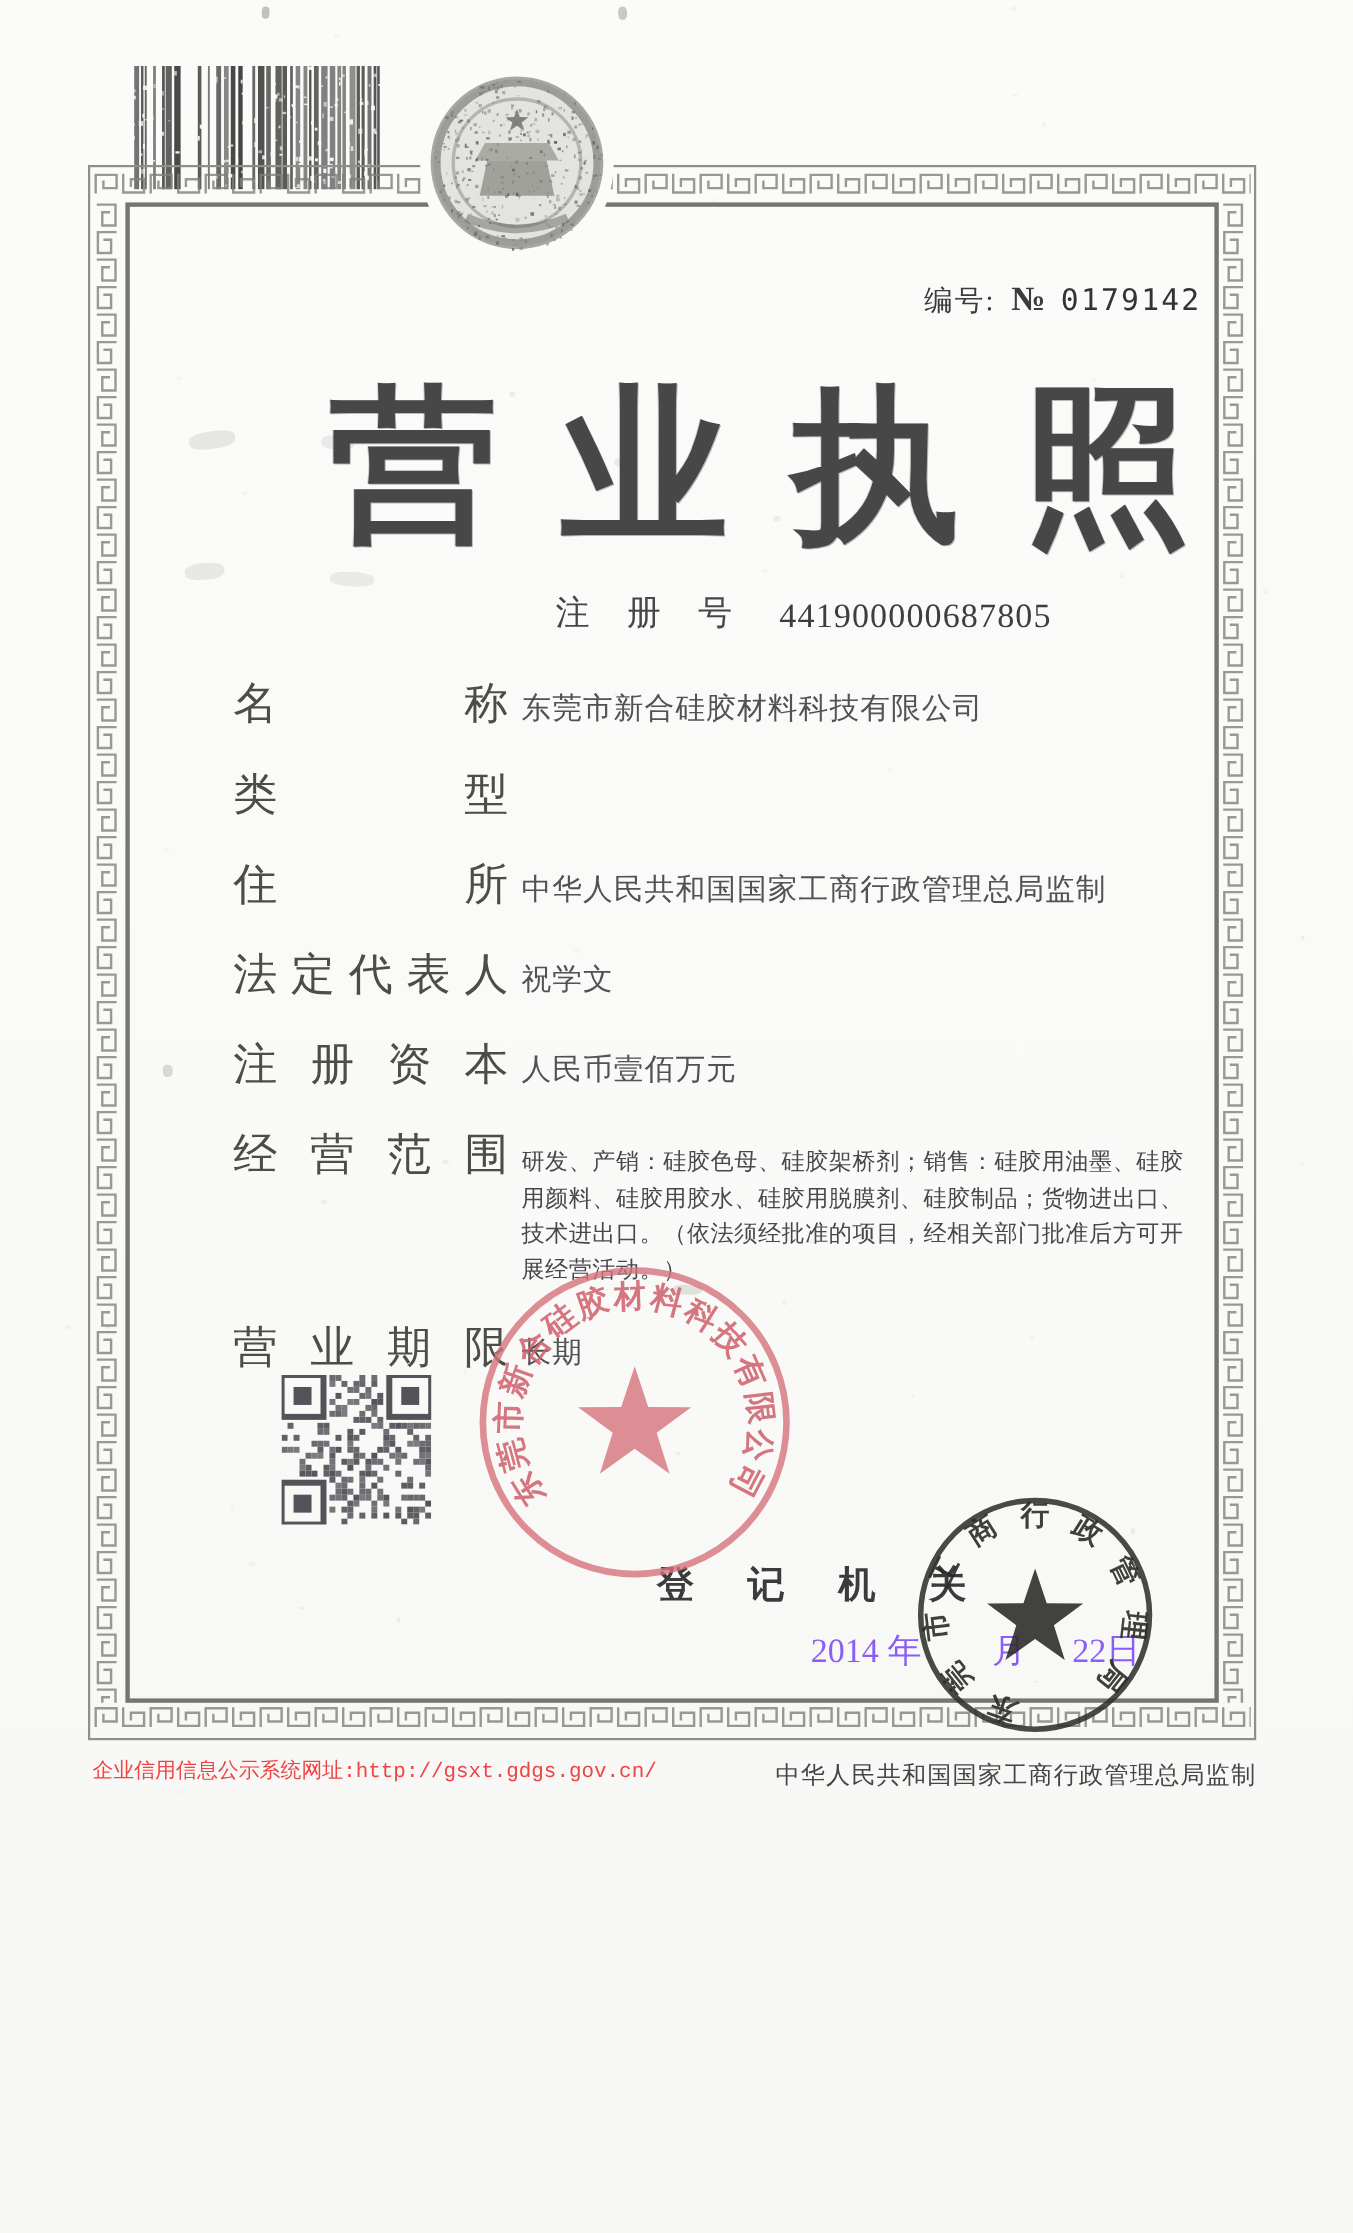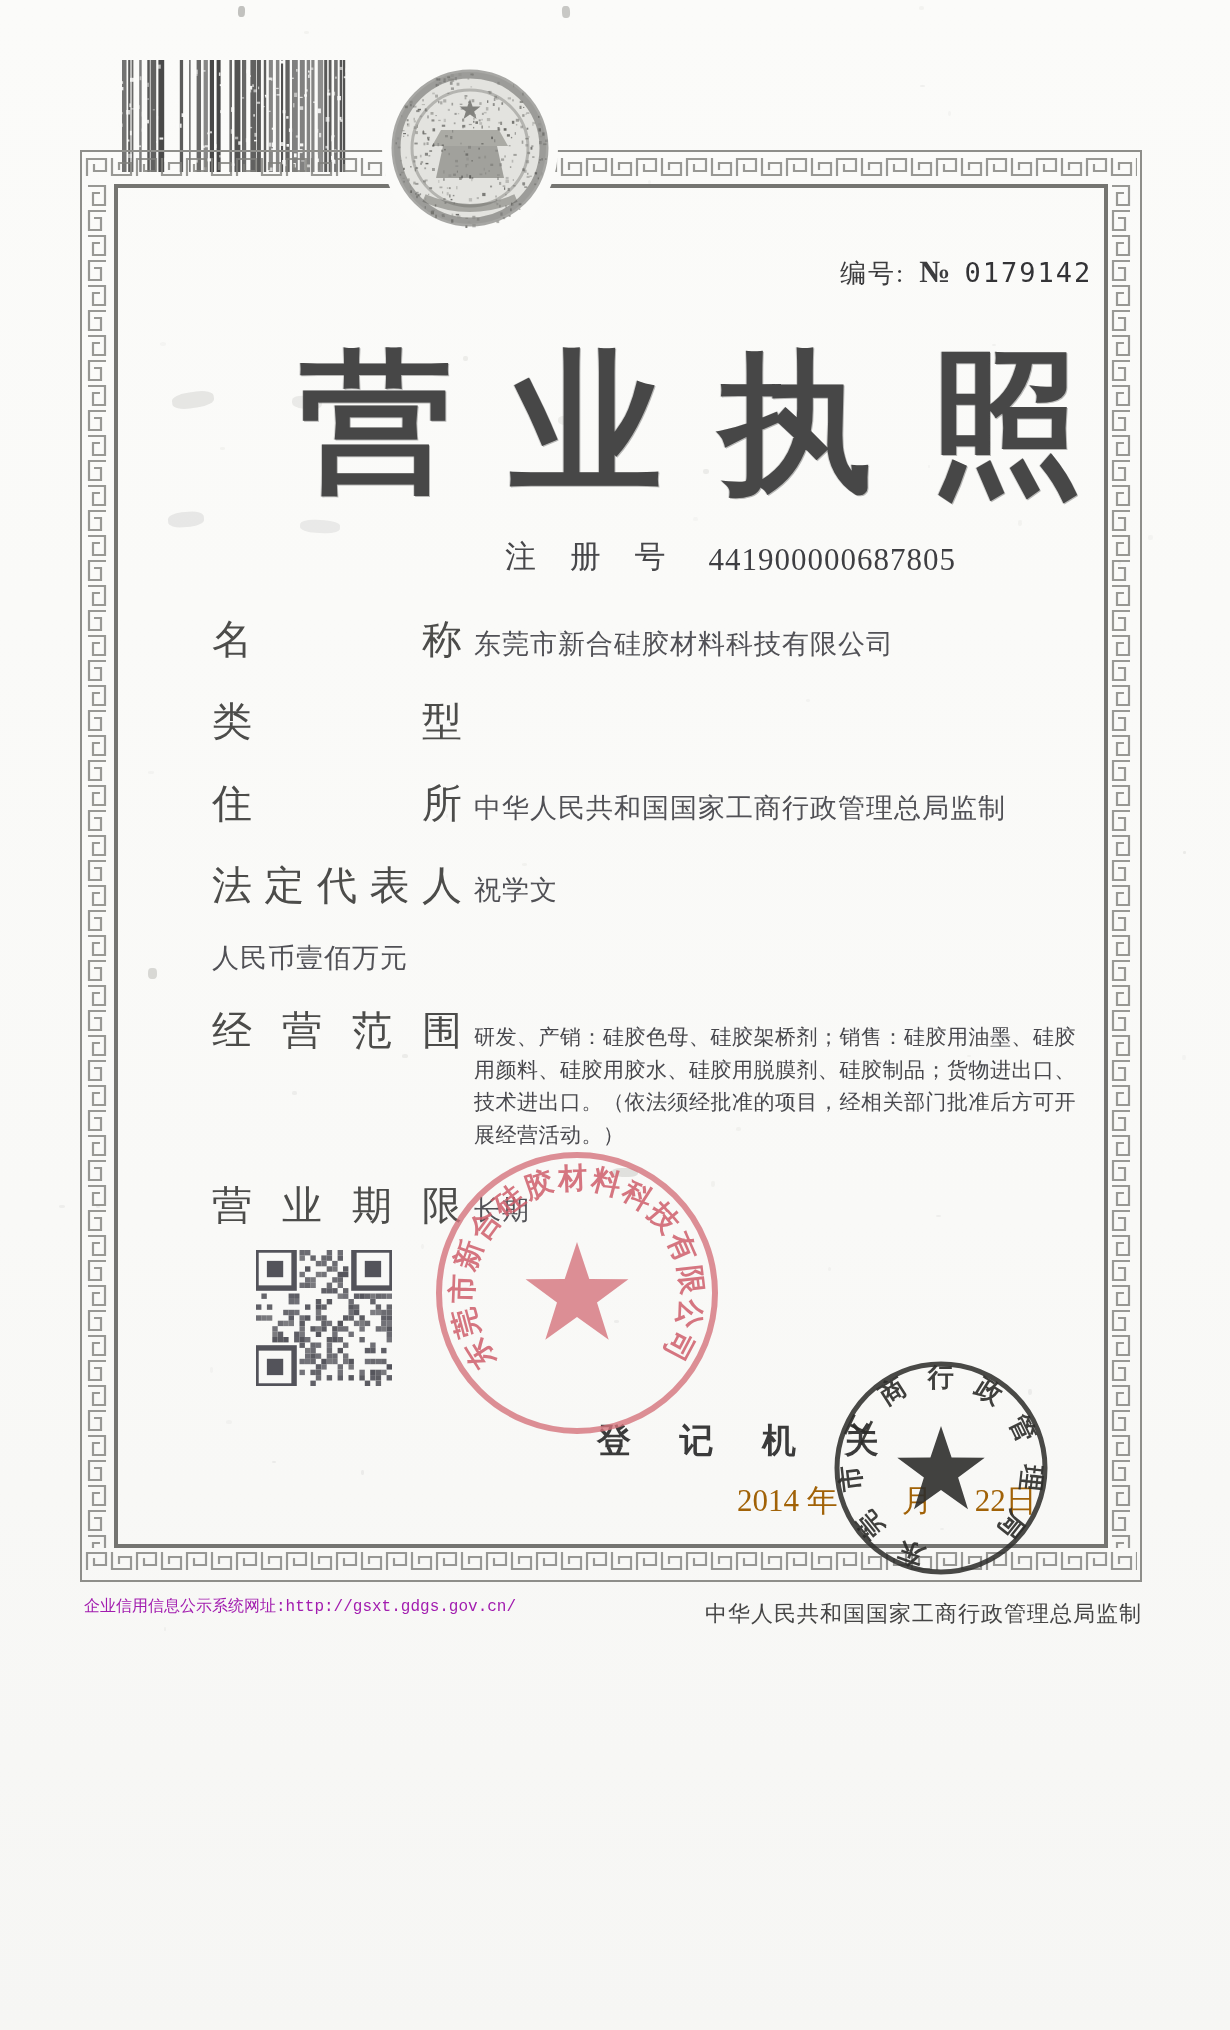--- a/index.html
+++ b/index.html
@@ -51,26 +51,26 @@
   .row .val{font-size:27px;color:#515156;letter-spacing:1px;}
   .row.scope .val{font-size:21px;line-height:1.55;width:618px;color:#47474c;letter-spacing:.5px;}
   
   .qr{position:absolute;left:256px;top:1250px;width:136px;height:136px;z-index:2;}
   
   .seal-red{position:absolute;left:430px;top:1146px;width:294px;height:294px;z-index:5;filter:blur(.3px);}
   .seal-black{position:absolute;left:829px;top:1356px;width:224px;height:224px;z-index:5;filter:blur(.2px);}
   
   .registrar{position:absolute;left:597px;top:1418px;font-size:34px;font-weight:600;
              letter-spacing:20px;color:#3b3b3b;z-index:2;}
-  .dateline{position:absolute;left:737px;top:1480px;display:flex;align-items:baseline;font-size:31px;color:#a16207;z-index:2;}
+  .dateline{position:absolute;left:737px;top:1480px;display:flex;align-items:baseline;font-size:31px;color:#8b5cf6;z-index:2;}
   .dateline .month{margin-left:64px;}
   .dateline .day{margin-left:42px;}
   
   .footer-left{position:absolute;left:84px;top:1596px;font-family:"Liberation Mono", monospace;
-               font-size:16px;color:#a21caf;z-index:2;}
+               font-size:19px;color:#ef4444;z-index:2;}
   .footer-right{position:absolute;right:88px;top:1599px;font-size:22px;color:#454545;z-index:2;letter-spacing:1px;}
   
   .smudge{position:absolute;background:#8a8a86;border-radius:40%;}
 </style>
 </head>
 <body>
 
 <div class="paper"></div>
 
 <div class="barcode"><svg id="barcodeSvg" width="232" height="118">
@@ -1205,20 +1205,21 @@
   </div>
   <div class="row">
     <span class="lbl">住所</span>
     <span class="val">中华人民共和国国家工商行政管理总局监制</span>
   </div>
   <div class="row">
     <span class="lbl">法定代表人</span>
     <span class="val">祝学文</span>
   </div>
   <div class="row">
+    <span class="lbl">注册资本</span>
     <span class="val">人民币壹佰万元</span>
   </div>
   <div class="row scope">
     <span class="lbl">经营范围</span>
     <span class="val">研发、产销：硅胶色母、硅胶架桥剂；销售：硅胶用油墨、硅胶用颜料、硅胶用胶水、硅胶用脱膜剂、硅胶制品；货物进出口、技术进出口。（依法须经批准的项目，经相关部门批准后方可开展经营活动。）</span>
   </div>
   <div class="row">
     <span class="lbl">营业期限</span>
     <span class="val">长期</span>
   </div>

